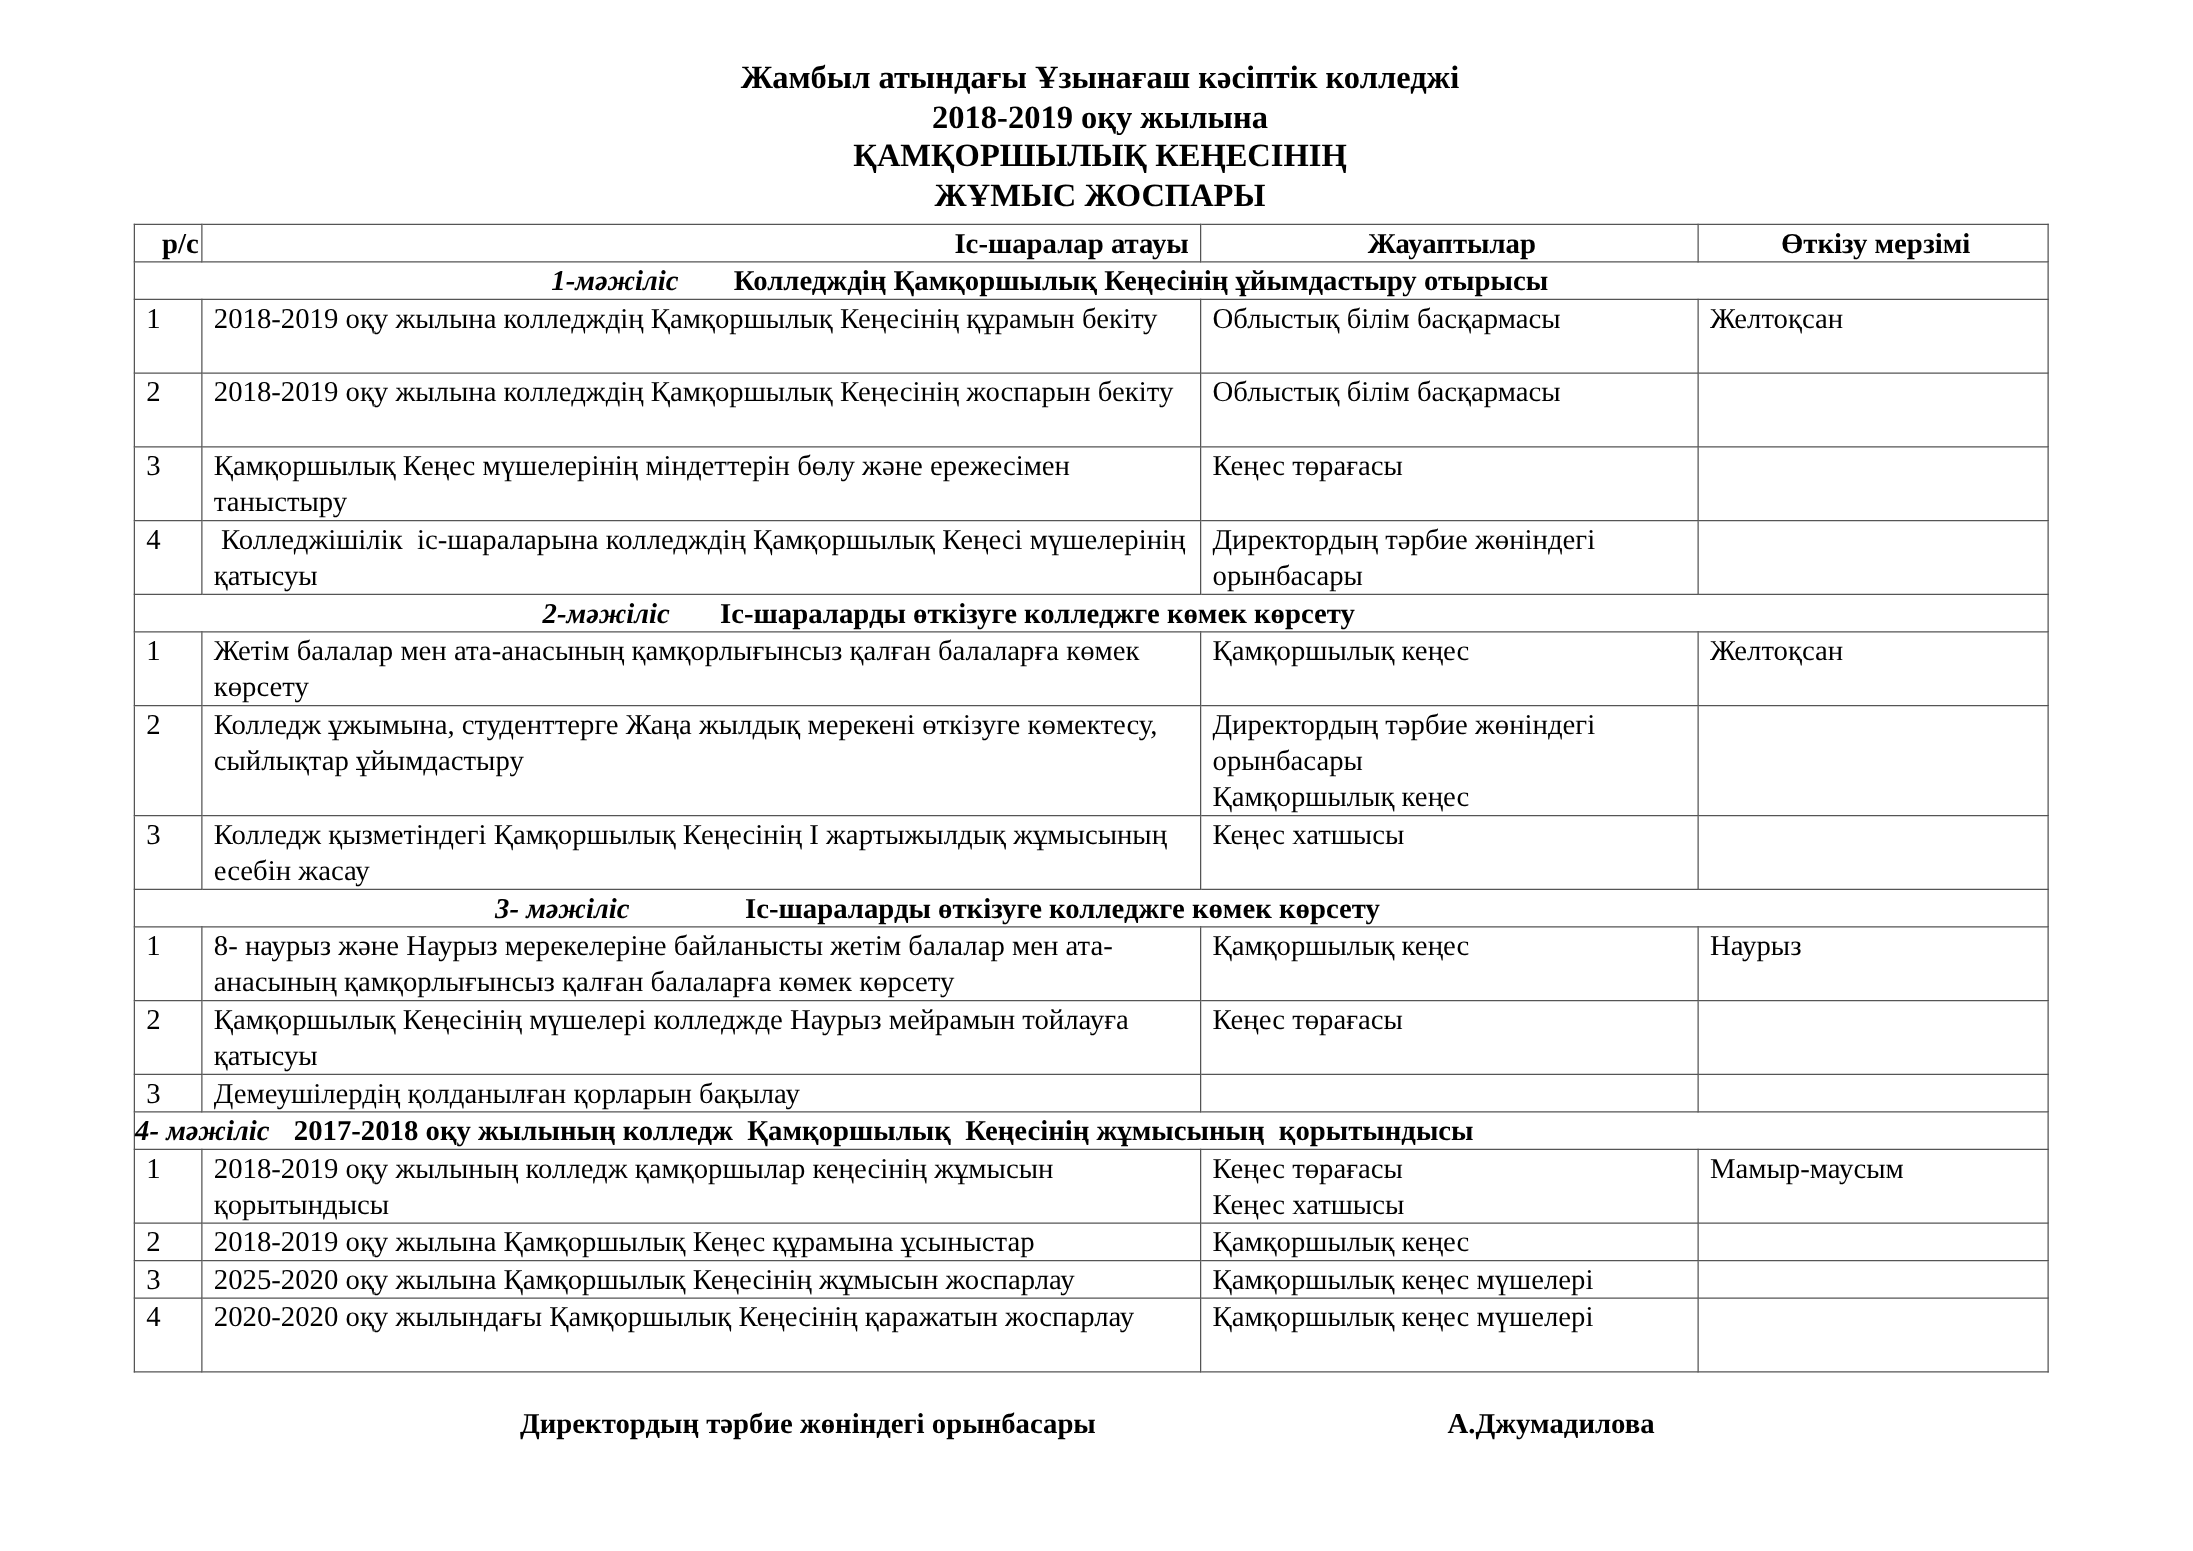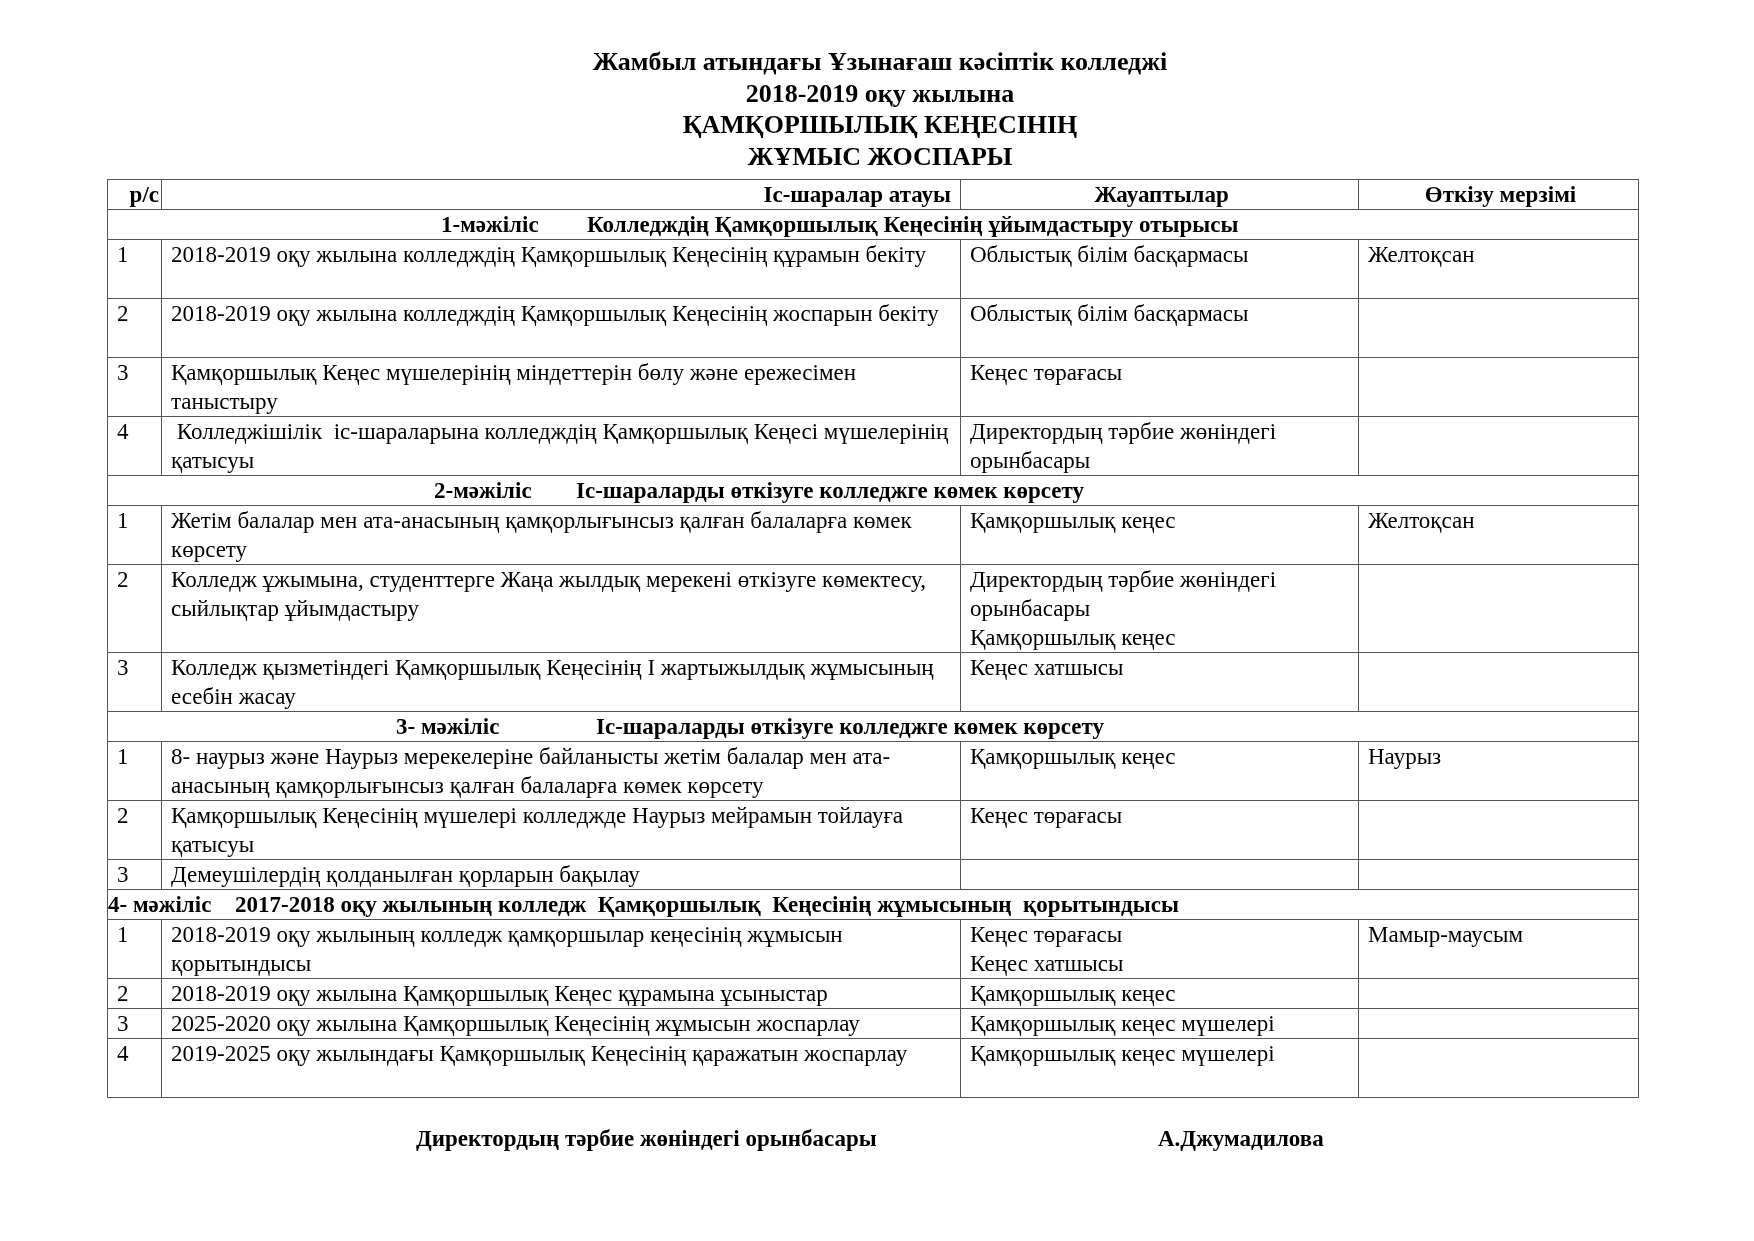--- a/index.html
+++ b/index.html
@@ -9,21 +9,21 @@
   .title-line { font-weight: bold; font-size: 26px; line-height: 31.5px; margin: 0; }
   table.plan { position: absolute; left: 107px; top: 179px; width: 1531px;
                border-collapse: collapse; table-layout: fixed; }
   table.plan td, table.plan th { border: 1.5px solid #555; font-size: 23px; line-height: 29px;
                padding: 0 9px; vertical-align: top; font-weight: normal; text-align: left; }
   table.plan th { font-weight: bold; height: 28px; text-align: right; }
   table.plan th.center { text-align: center; padding-left: 13px; }
   td.num { font-weight: bold; padding-top: 2px; padding-left: 10px; }
   td.mid { vertical-align: middle; }
   tr.section td { font-weight: bold; height: 29px; padding-left: 0; }
-  .sec-label { display: inline-block; }
+  .sec-label { display: inline-block; font-style: italic; }
   .r2 td { height: 58px; }
   .r3 td { height: 87px; }
   .r1 td { height: 28px; }
   .multiline span { display: block; }
   .signature { position: absolute; top: 1126px; font-weight: bold; font-size: 23px; }
 </style>
 </head>
 <body>
 
 <div class="title-block">
@@ -155,21 +155,21 @@
       <td></td>
     </tr>
     <tr class="r1">
       <td class="num">3</td>
       <td>2025-2020 оқу жылына Қамқоршылық Кеңесінің жұмысын жоспарлау</td>
       <td>Қамқоршылық кеңес мүшелері</td>
       <td></td>
     </tr>
     <tr class="r2">
       <td class="num">4</td>
-      <td>2019-2025 оқу жылындағы Қамқоршылық Кеңесінің қаражатын жоспарлау</td>
+      <td>2020-2020 оқу жылындағы Қамқоршылық Кеңесінің қаражатын жоспарлау</td>
       <td class="mid">Қамқоршылық кеңес мүшелері</td>
       <td class="mid"></td>
     </tr>
   </tbody>
 </table>
 
 <div class="signature" style="left:416px;">Директордың тәрбие жөніндегі орынбасары</div>
 <div class="signature" style="left:1158px;">А.Джумадилова</div>
 
 </body></html>

